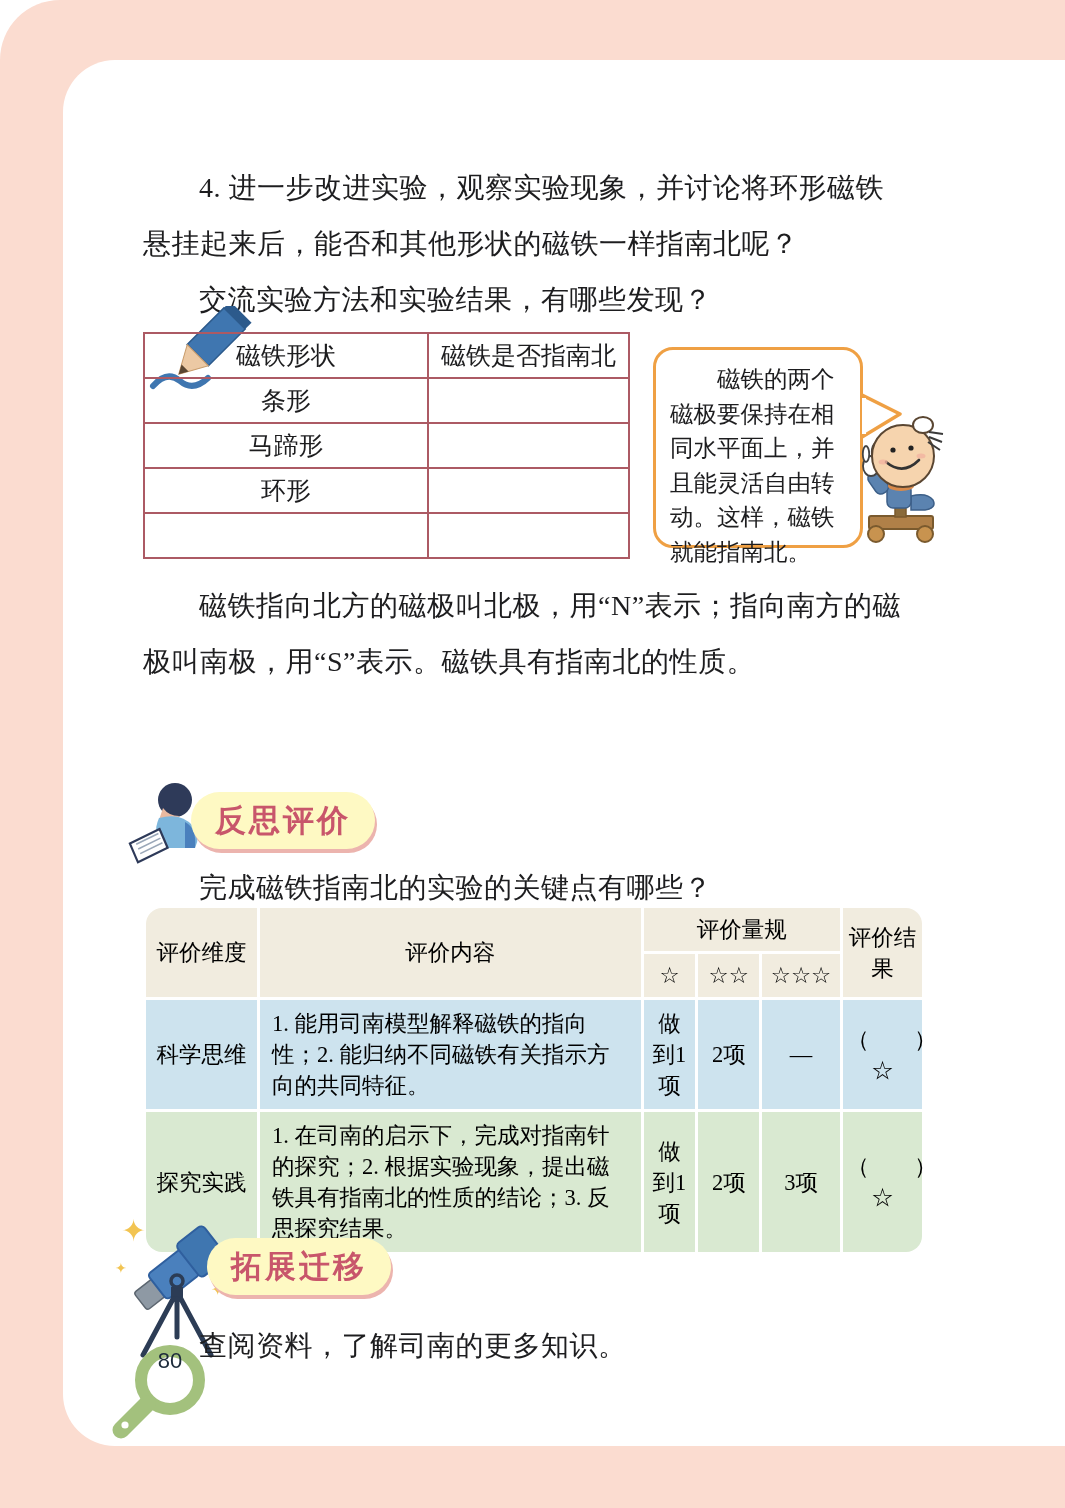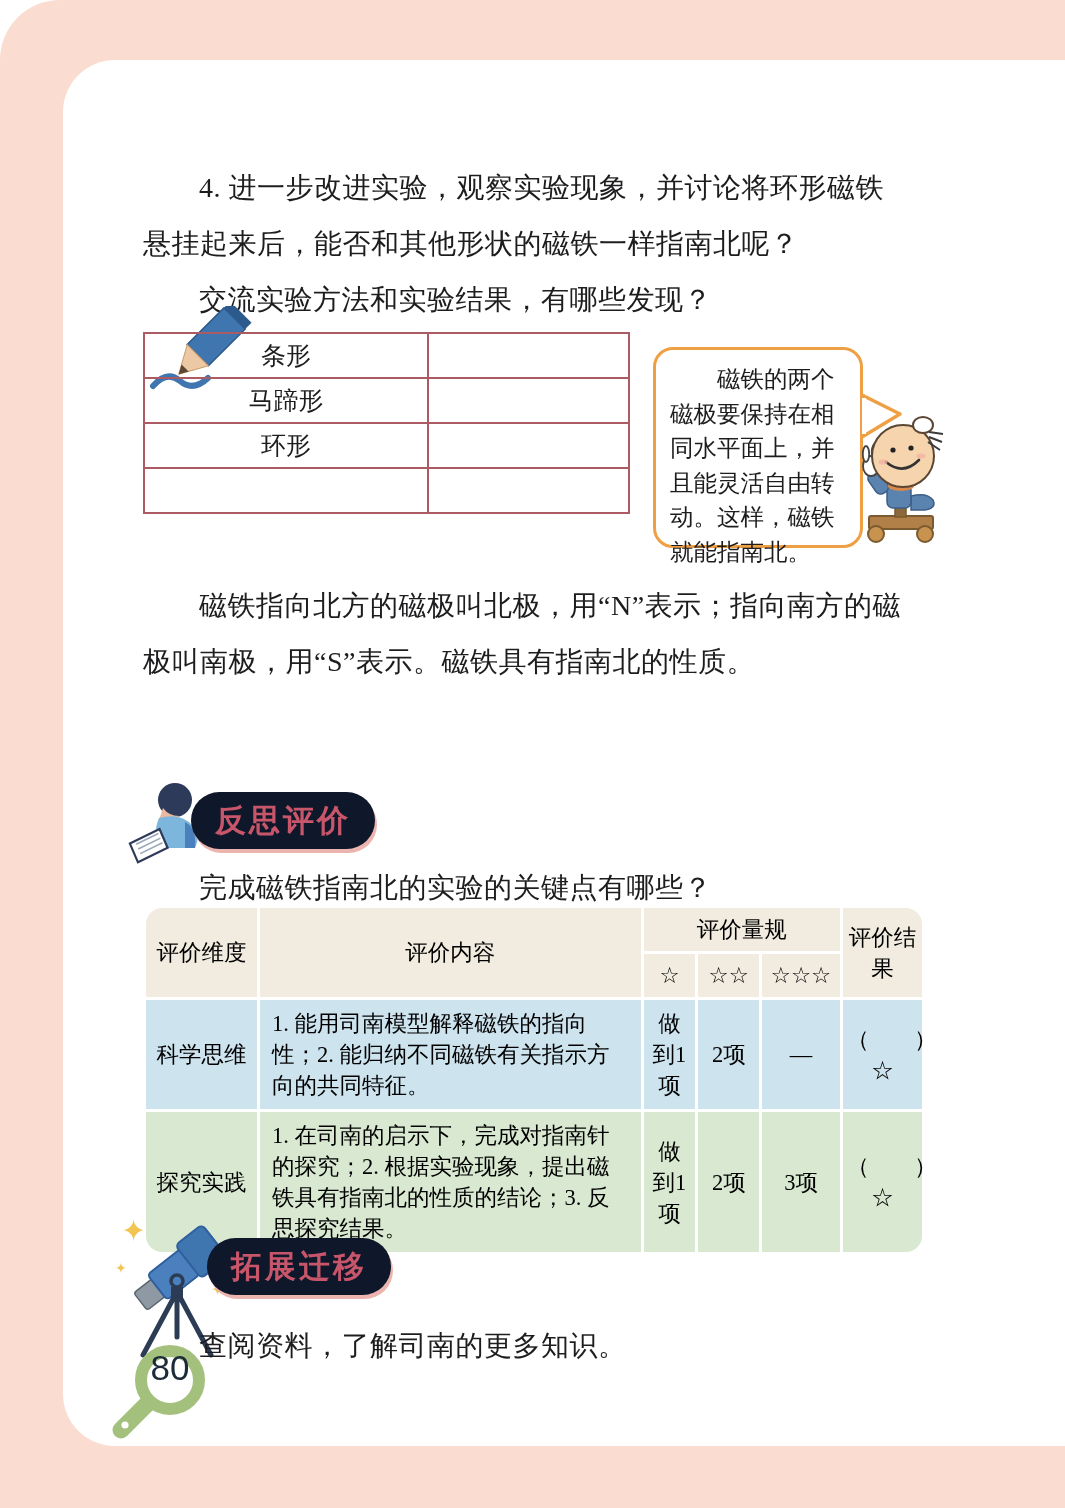--- a/index.html
+++ b/index.html
@@ -20,21 +20,21 @@
   .pencil-icon-wrap { position:absolute; left:82px; top:246px; width:116px; height:102px; }
 
   
   .bubble { position:absolute; left:590px; top:287px; width:210px; height:201px;
     border:3.5px solid #efa044; border-radius:20px; background:#fff; padding:12px 14px 10px 14px; }
   .bubble p { font-size:23.5px; line-height:34.5px; color:#1d1d1f; text-indent:2em; }
   .bubble-tail { position:absolute; left:206px; top:42px; width:44px; height:48px; }
   .mascot-wrap { position:absolute; left:786px; top:352px; width:106px; height:136px; }
 
   
-  .badge-pill { position:absolute; height:57px; background:#0f172a; border-radius:30px;
+  .badge-pill { position:absolute; height:57px; background:#fef9c3; border-radius:30px;
     box-shadow:2px 4px 0 #ecb4ae; display:flex; align-items:center; justify-content:center; }
   .badge-pill span { font-family:"Liberation Sans","DejaVu Sans",sans-serif; font-weight:bold;
     font-size:31px; color:#c8566b; letter-spacing:3px; }
   .badge-reflect { left:128px; top:732px; width:184px; }
   .badge-extend  { left:144px; top:1178px; width:184px; }
   .reader-icon-wrap { position:absolute; left:60px; top:716px; width:100px; height:96px; }
   .telescope-icon-wrap { position:absolute; left:50px; top:1135px; width:130px; height:170px; }
 
   
   .eval-wrap { position:absolute; left:80px; top:845px; width:782px; }
@@ -48,21 +48,21 @@
   .eval-table .tl { border-top-left-radius:16px; }
   .eval-table .tr { border-top-right-radius:16px; }
   .eval-table .bl { border-bottom-left-radius:16px;margin-top:24px; }
   .eval-table .br { border-bottom-right-radius:16px; }
   col.c-dim { width:14.6%; } col.c-con { width:50%; } col.c-s1 { width:6.8%; }
   col.c-s2 { width:8%; } col.c-s3 { width:10.2%; } col.c-res { width:10.4%; }
 
   
   .pagenum-wrap { position:absolute; left:103px; top:1318px; width:132px; height:132px; }
   .pagenum-label { position:absolute; left:36px; top:30px; width:62px; text-align:center;
-    font-family:"Liberation Sans","DejaVu Sans",sans-serif; font-size:35px; color:#1c2a3a; }
+    font-family:"Liberation Sans","DejaVu Sans",sans-serif; font-size:22px; color:#1c2a3a; }
 </style>
 </head>
 <body>
 
 <div class="page-frame">
   <div class="content-panel">
 
     <p class="para w1" style="top:100px;">4. 进一步改进实验，观察实验现象，并讨论将环形磁铁悬挂起来后，能否和其他形状的磁铁一样指南北呢？</p>
     <p class="para w1" style="top:212px;">交流实验方法和实验结果，有哪些发现？</p>
 
@@ -73,20 +73,24 @@
           <rect x="47" y="1" width="30" height="52" fill="#3f76b0" stroke="#2c5a8c" stroke-width="1.5"></rect>
           <polygon points="47,53 77,53 62,80" fill="#ecc9a4" stroke="#c89c6c" stroke-width="1"></polygon>
           <polygon points="57,71 67,71 62,80" fill="#5a4632"></polygon>
         </g>
         <path d="M8,80 q14,-16 27,-5 q13,11 28,-3" stroke="#3f76b0" stroke-width="6" fill="none" stroke-linecap="round"></path>
       </svg>
     </div>
 
     <table class="shape-table">
       <tbody>
+        <tr>
+          <td>磁铁形状</td>
+          <td>磁铁是否指南北</td>
+        </tr>
         <tr>
           <td>条形</td>
           <td></td>
         </tr>
         <tr>
           <td>马蹄形</td>
           <td></td>
         </tr>
         <tr>
           <td>环形</td>

